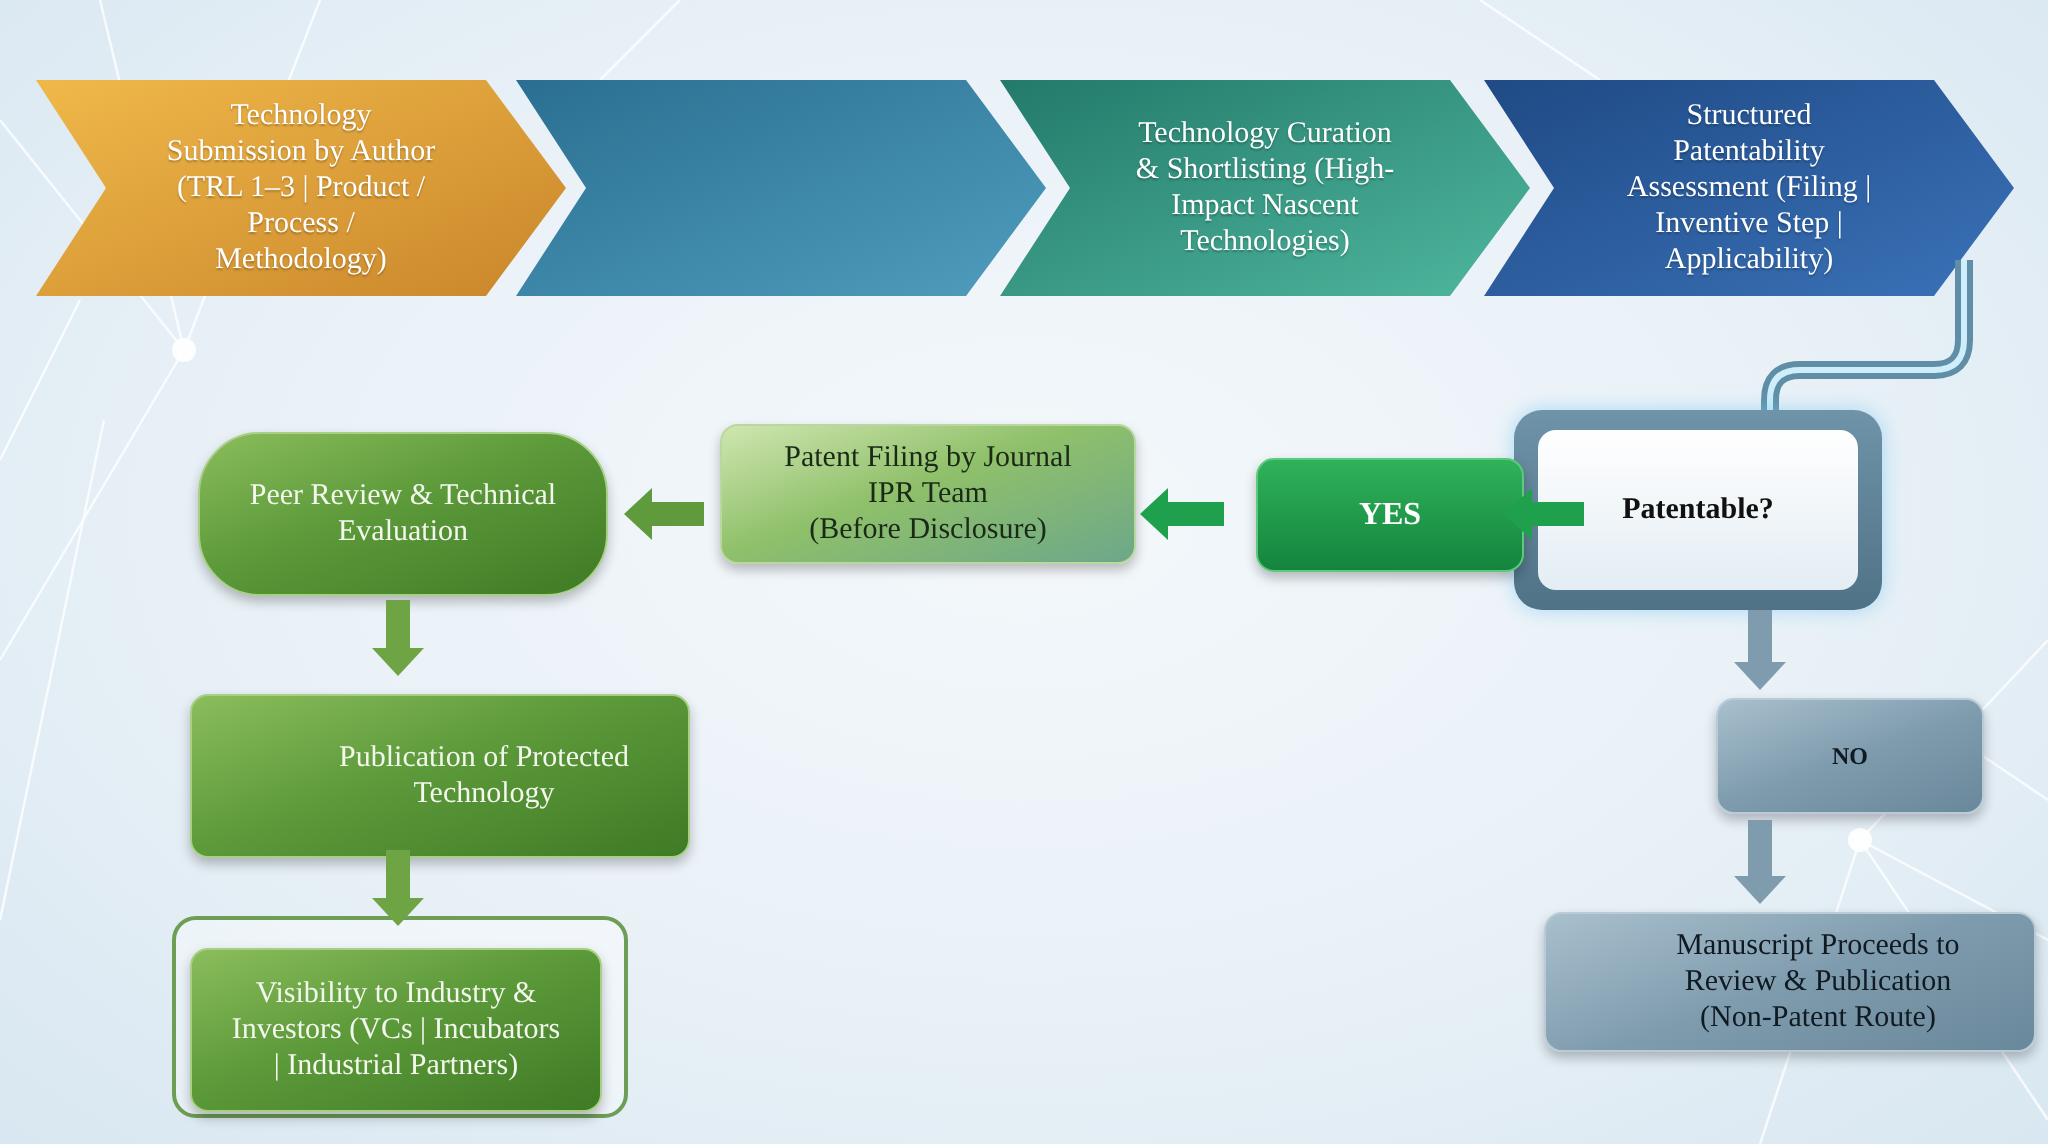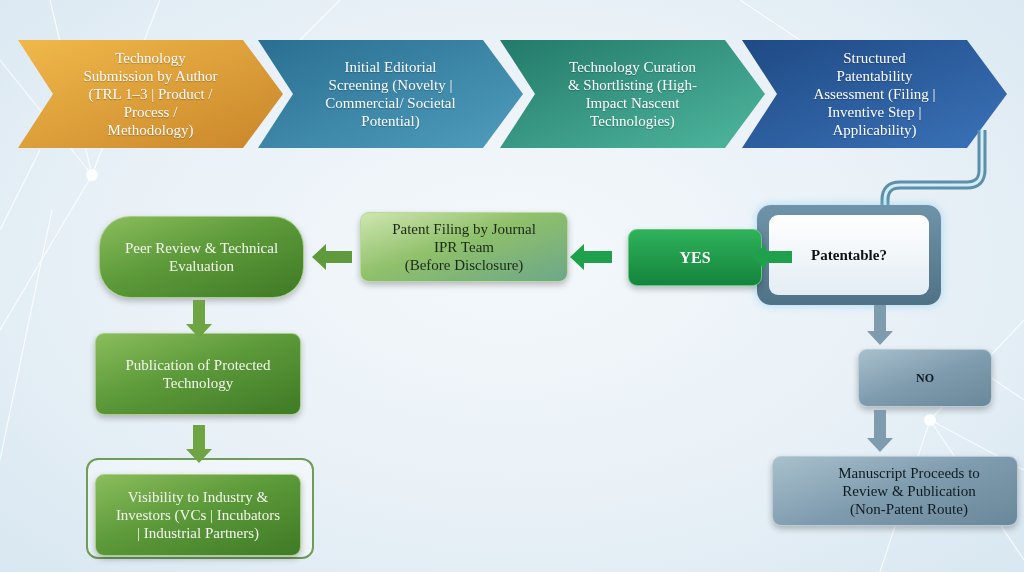--- a/index.html
+++ b/index.html
@@ -97,24 +97,20 @@
 <div class="chev" style="left:258px;">
   <svg viewBox="0 0 265 108" preserveAspectRatio="none">
     <defs>
         <linearGradient id="g2" x1="0" y1="0" x2="1" y2="1">
           <stop offset="0" stop-color="#2a6f91"></stop>
           <stop offset="1" stop-color="#4f9dbd"></stop>
         </linearGradient>
       </defs>
     <polygon points="0,0 225,0 265,54 225,108 0,108 35,54" fill="url(#g2)"></polygon>
   </svg>
-  <div class="chev-text">Initial Editorial
-Screening (Novelty |
-Commercial/ Societal
-Potential)</div>
 </div>
 <div class="chev" style="left:500px;">
   <svg viewBox="0 0 265 108" preserveAspectRatio="none">
     <defs>
         <linearGradient id="g3" x1="0" y1="0" x2="1" y2="1">
           <stop offset="0" stop-color="#237a6a"></stop>
           <stop offset="1" stop-color="#4fb79e"></stop>
         </linearGradient>
       </defs>
     <polygon points="0,0 225,0 265,54 225,108 0,108 35,54" fill="url(#g3)"></polygon>
@@ -152,21 +148,21 @@
 
 <div class="box yes" style="left:616px; top:229px; width:132px; height:55px;">YES</div>
 
 <div class="box patent-filing" style="left:360px; top:212px; width:206px; height:68px;">Patent Filing by Journal
 IPR Team
 (Before Disclosure)</div>
 
 <div class="box green" style="left:99px; top:216px; width:203px; height:80px;border-radius:31px;">Peer Review &amp; Technical
 Evaluation</div>
 
-<div class="box green" style="left:95px; top:333px; width:204px; height:80px;">Publication of Protected
+<div class="box green" style="left:95px; top:347px; width:204px; height:80px;padding-left:44px;">Publication of Protected
 Technology</div>
 
 <div class="visibility-frame"></div>
 <div class="box green" style="left:95px; top:474px; width:204px; height:80px;">Visibility to Industry &amp;
 Investors (VCs | Incubators
 | Industrial Partners)</div>
 
 <div class="box slate" style="left:858px; top:349px; width:132px; height:56px; font-weight:bold; font-size:12px;">NO</div>
 
 <div class="box slate" style="left:772px; top:456px; width:216px; height:68px;padding-left:28px;">Manuscript Proceeds to

